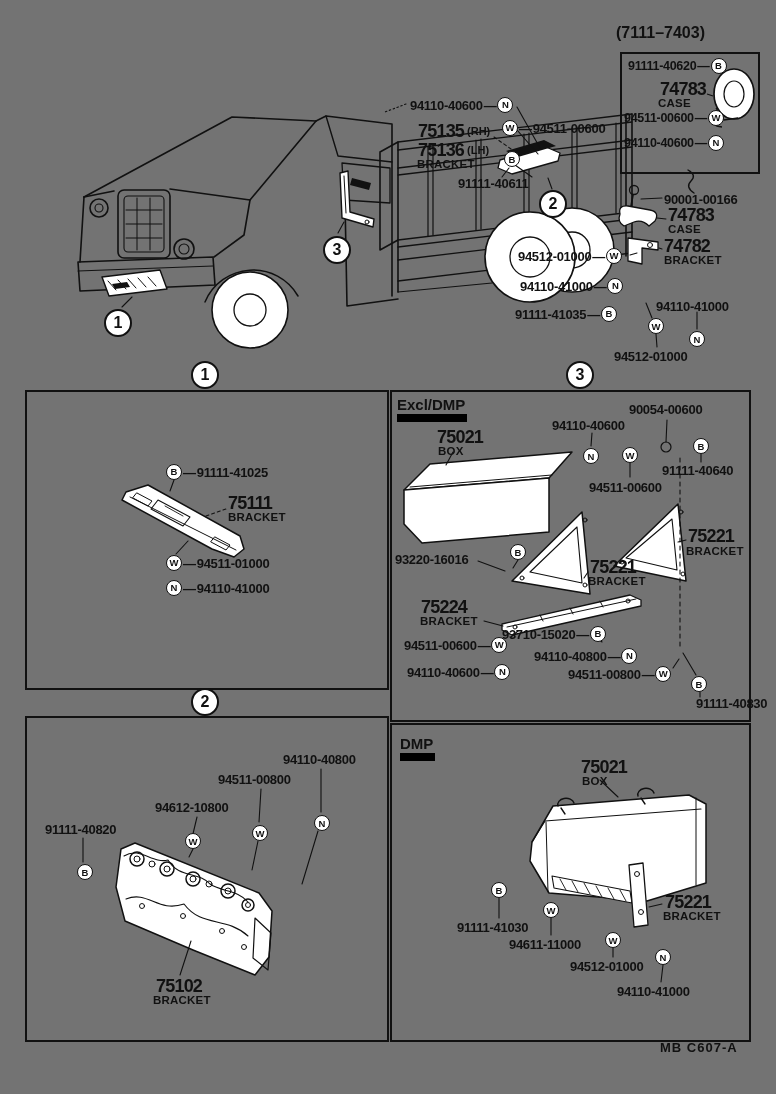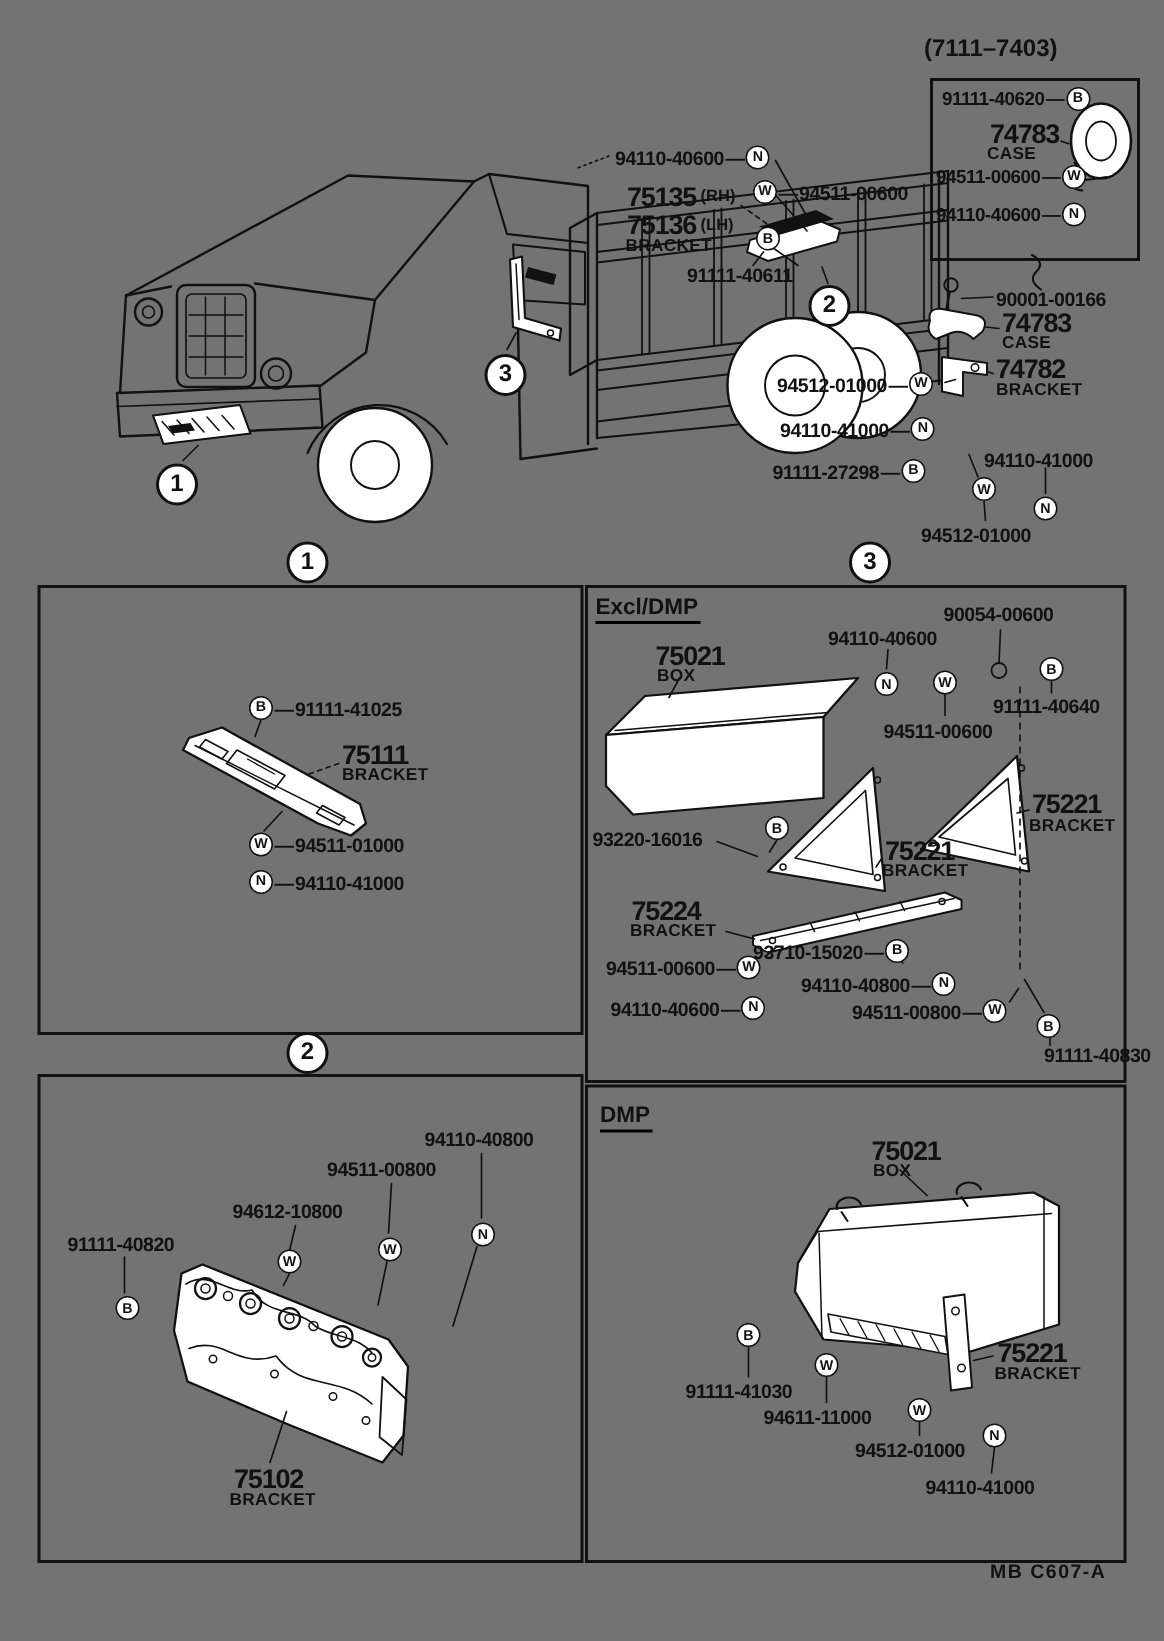--- a/index.html
+++ b/index.html
@@ -12,21 +12,21 @@
   .sub{font-size:11.5px;letter-spacing:0.2px;}
   .suffix{font-size:11px;margin-left:3px;letter-spacing:0;font-weight:700;}
   .dash{margin:0 1px;font-weight:700;}
   .circ{box-sizing:border-box;display:inline-flex;align-items:center;justify-content:center;
         min-width:16px;width:16px;height:16px;border:1.7px solid #111;border-radius:50%;
         font-size:9.5px;font-weight:700;letter-spacing:0;background:#fff;}
   .abs{position:absolute;}
   .num{min-width:28px;width:28px;height:28px;border-width:2px;font-size:16px;}
   .frame{position:absolute;border:2px solid #111;background:transparent;}
   .title{position:absolute;font-weight:700;font-size:15px;letter-spacing:0;
-         border-bottom:2px solid #000000;padding:0 2px 2px 0;line-height:1;}
+         border-bottom:8px solid #000000;padding:0 2px 2px 0;line-height:1;}
   .inset-title{position:absolute;font-weight:700;font-size:16px;letter-spacing:0;line-height:1;}
   .footer{position:absolute;font-weight:700;font-size:13px;letter-spacing:1px;line-height:1;}
 </style>
 </head>
 <body>
 
 <div class="page">
 
   <svg class="layer" width="776" height="1094" viewBox="0 0 776 1094">
 
@@ -255,21 +255,21 @@
     <span>94512-01000</span>
       <span class="dash">—</span>
       <span class="circ">W</span>
   </div>
   <div class="lbl" style="left:520px;top:278px">
     <span>94110-41000</span>
       <span class="dash">—</span>
       <span class="circ">N</span>
   </div>
   <div class="lbl" style="left:515px;top:306px">
-    <span>91111-27298</span>
+    <span>91111-41035</span>
       <span class="dash">—</span>
       <span class="circ">B</span>
   </div>
   <div class="lbl" style="left:656px;top:300px">94110-41000</div>
   <span class="circ abs" style="left:689px;top:331px">N</span>
   <span class="circ abs" style="left:648px;top:318px">W</span>
   <div class="lbl" style="left:614px;top:350px">94512-01000</div>
 
   <span class="circ num abs" style="left:104px;top:309px">1</span>
   <span class="circ num abs" style="left:539px;top:190px">2</span>

